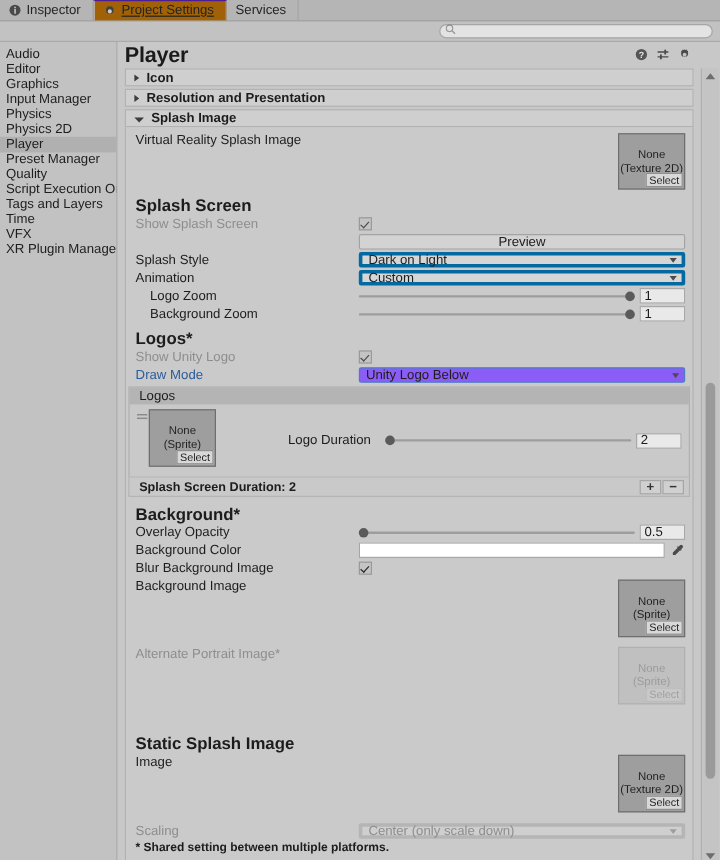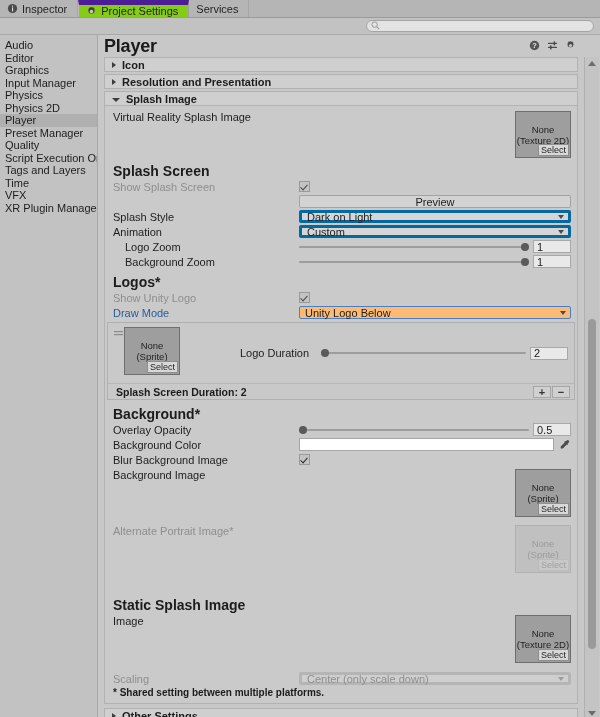--- a/index.html
+++ b/index.html
@@ -28,24 +28,25 @@
     height: 17px;
     display: flex; align-items: center;
     padding: 0 10px 0 7px;
     gap: 4px;
     font-size: 11px;
     color: #242424;
     box-sizing: border-box;
     border-right: 1px solid #a6a6a6;
   }
   .tab.active {
-    background: #84cc16;
-    border-top: 5px solid #4c1d95;
+    background: #a16207;
+    border-top: 1px solid #4c1d95;
     border-left: 1px solid #bdbdbd;
     border-right: 1px solid #a0a0a0;
+    text-decoration: underline;
   }
   .tab-ico { width: 11px; height: 11px; display:inline-block; position: relative; }
 
   
   .searchstrip {
     height: 16px;
     background: #c2c2c2;
     display: flex; align-items: center;
     justify-content: flex-end;
     padding-right: 6px;
@@ -183,21 +184,21 @@
     height: 13px;
     background: #d6d6d6;
     border: 3px solid #0369a1;
     border-radius: 2px;
     display: flex; align-items: center;
     padding: 0 4px 0 5px;
     font-size: 11px; color: #1d1d1d;
     box-sizing: border-box;
     justify-content: space-between;
   }
-  .dd.focused { border: 1px solid #4a7fc1; background: #fdba74; }
+  .dd.focused { border: 1px solid #4a7fc1; background: #8b5cf6; }
   .dd.dim { color: #8e8e8e; background: #cfcfcf; border-color: #b5b5b5; }
   .dd .car {
     width: 0; height: 0;
     border-left: 3.5px solid transparent;
     border-right: 3.5px solid transparent;
     border-top: 4px solid #4b4b4b;
   }
   .dd.dim .car { border-top-color: #9d9d9d; }
 
   .slider { flex: 1; display: flex; align-items: center; position: relative; height: 13px; }
@@ -466,20 +467,23 @@
 
           <div class="row">
             <div class="lbl link">Draw Mode</div>
             <div class="dd field focused">
               <span>Unity Logo Below</span>
               <span class="car"></span>
             </div>
           </div>
 
           <div class="listbox">
+            <div class="listhead">
+              <span>Logos</span>
+            </div>
             <div class="listbody">
               <div class="grip">
                 <svg width="9" height="7" viewBox="0 0 9 7">
                     <rect x="0" y="1" width="9" height="1.2" fill="#8a8a8a"></rect>
                     <rect x="0" y="4" width="9" height="1.2" fill="#8a8a8a"></rect>
                   </svg>
               </div>
               <div class="objbox" style="height:48px;">
                 <span>None</span>
                 <span>(Sprite)</span>

